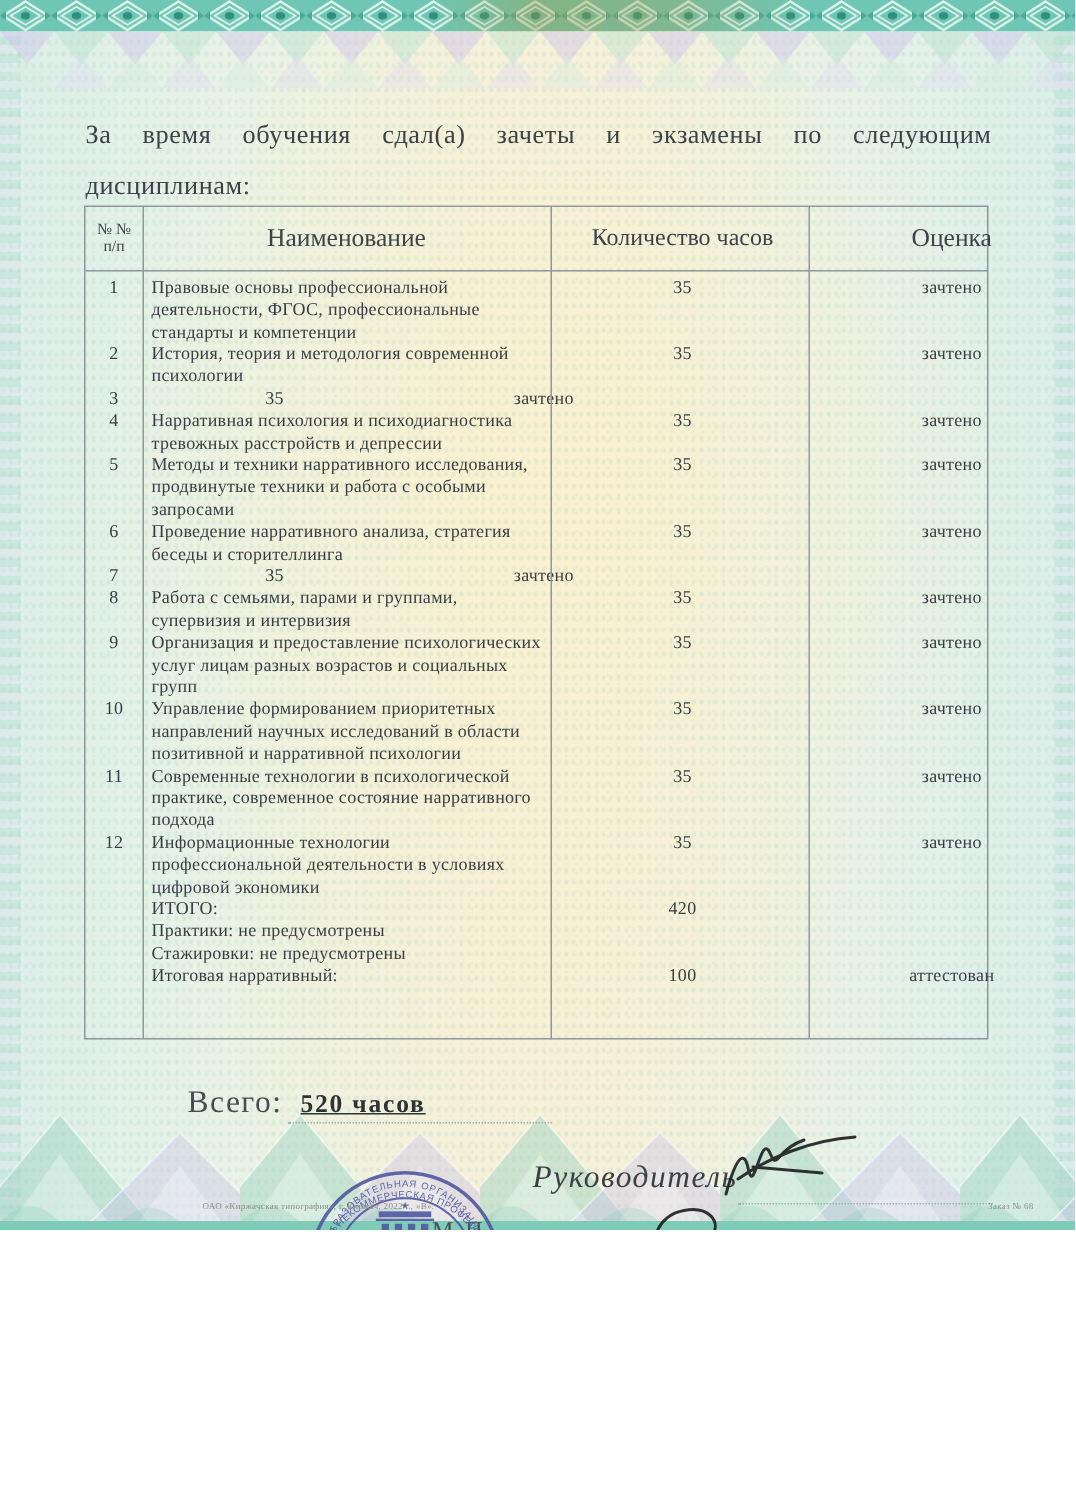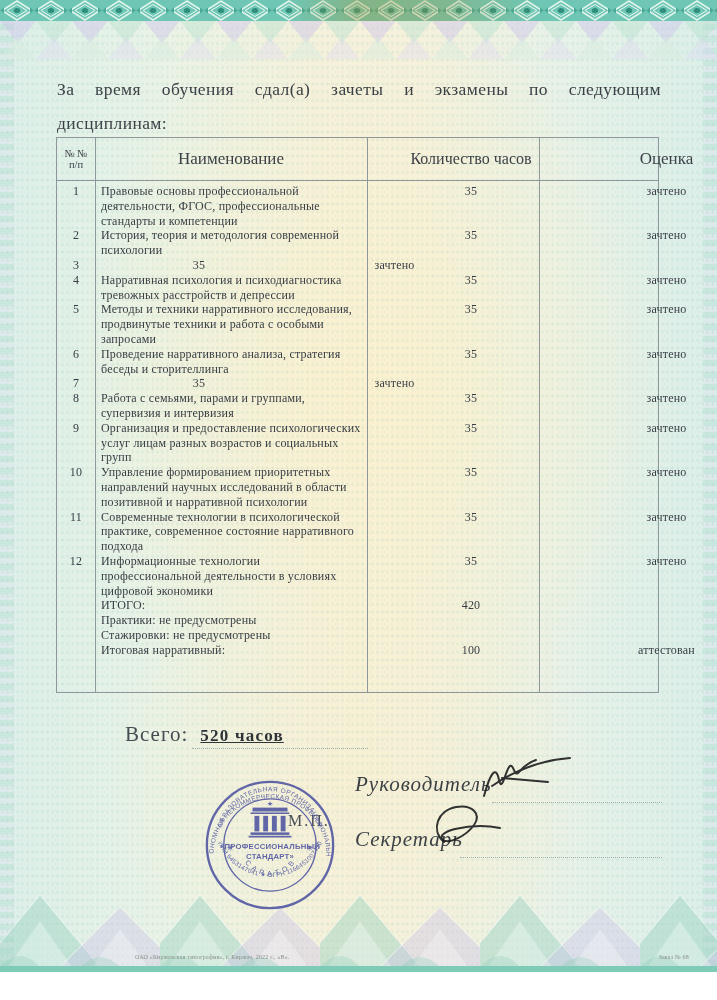--- a/index.html
+++ b/index.html
@@ -1,16 +1,16 @@
 <!DOCTYPE html>
 <html><head>
 <meta charset="utf-8">
 <style>
   html,body{margin:0;padding:0;}
-  .page{position:relative;width:717px;height:972px;overflow:hidden;
+  .page{position:relative;width:717px;height:820px;overflow:hidden;
     font-family:"Liberation Serif", serif;color:#383d44;
     background:
       radial-gradient(ellipse 430px 520px at 52% 40%, rgba(250,241,206,0.95), rgba(250,241,206,0) 72%),
       radial-gradient(ellipse 360px 320px at 50% 80%, rgba(248,240,210,0.75), rgba(248,240,210,0) 70%),
       linear-gradient(90deg,#dcefe9 0%,#e9f3e6 22%,#f5f1dc 45%,#f5f1dc 58%,#e8f2e8 78%,#dbefe9 100%);}
   .texture{position:absolute;inset:0;z-index:1;pointer-events:none;
     background-image:radial-gradient(rgba(120,185,165,0.12) 1px, transparent 1.4px),
                      radial-gradient(rgba(170,160,210,0.08) 1px, transparent 1.4px);
     background-size:5px 8px,7px 6px;background-position:0 0,3px 3px;}
   .edge{position:absolute;top:0;bottom:0;width:14px;z-index:1;opacity:.5;
@@ -26,21 +26,21 @@
     display:flex;flex-direction:column;box-sizing:border-box;}
   .vline{position:absolute;top:0;bottom:0;width:1px;background:#8f979b;}
   .thead{display:flex;height:42px;border-bottom:1px solid #8f979b;align-items:center;
     color:#3d4248;flex-shrink:0;}
   .th{text-align:center;}
   .th.c1{font-size:10.5px;line-height:11px;}
   .th.c2,.th.c4{font-size:17px;}
   .th.c3{font-size:16px;}
   .c1{width:38px;flex-shrink:0;text-align:center;}
   .c2{width:260px;flex-shrink:0;padding:0 6px;}
-  .c3{width:160px;flex-shrink:0;text-align:center;padding:0 24px;}
+  .c3{width:160px;flex-shrink:0;text-align:center;padding:0 8px;}
   .c4{width:107px;flex-shrink:0;text-align:center;padding:0 6px;margin-left:32px;}
   .tbody{flex:1;display:flex;flex-direction:column;padding-top:3px;font-size:12px;line-height:14.8px;letter-spacing:.2px;}
   .trow{display:flex;}
   .total{position:absolute;left:125px;top:722px;}
   .total .lbl{font-size:21px;color:#474c52;letter-spacing:1px;}
   .total .val{font-size:17px;font-weight:bold;color:#2e3338;letter-spacing:1.2px;
     display:inline-block;min-width:160px;padding:0 8px 2px 8px;border-bottom:1.5px dotted #9fb4ae;text-decoration:underline;}
   .sig-label{position:absolute;left:355px;font-style:italic;font-size:21px;color:#3c4146;letter-spacing:1px;}
   .sig-line{position:absolute;height:1px;border-bottom:1.5px dotted #9fb4ae;}
   .mp{position:absolute;left:288px;top:812px;font-size:16px;color:#4a4f55;z-index:5;letter-spacing:2px;}

